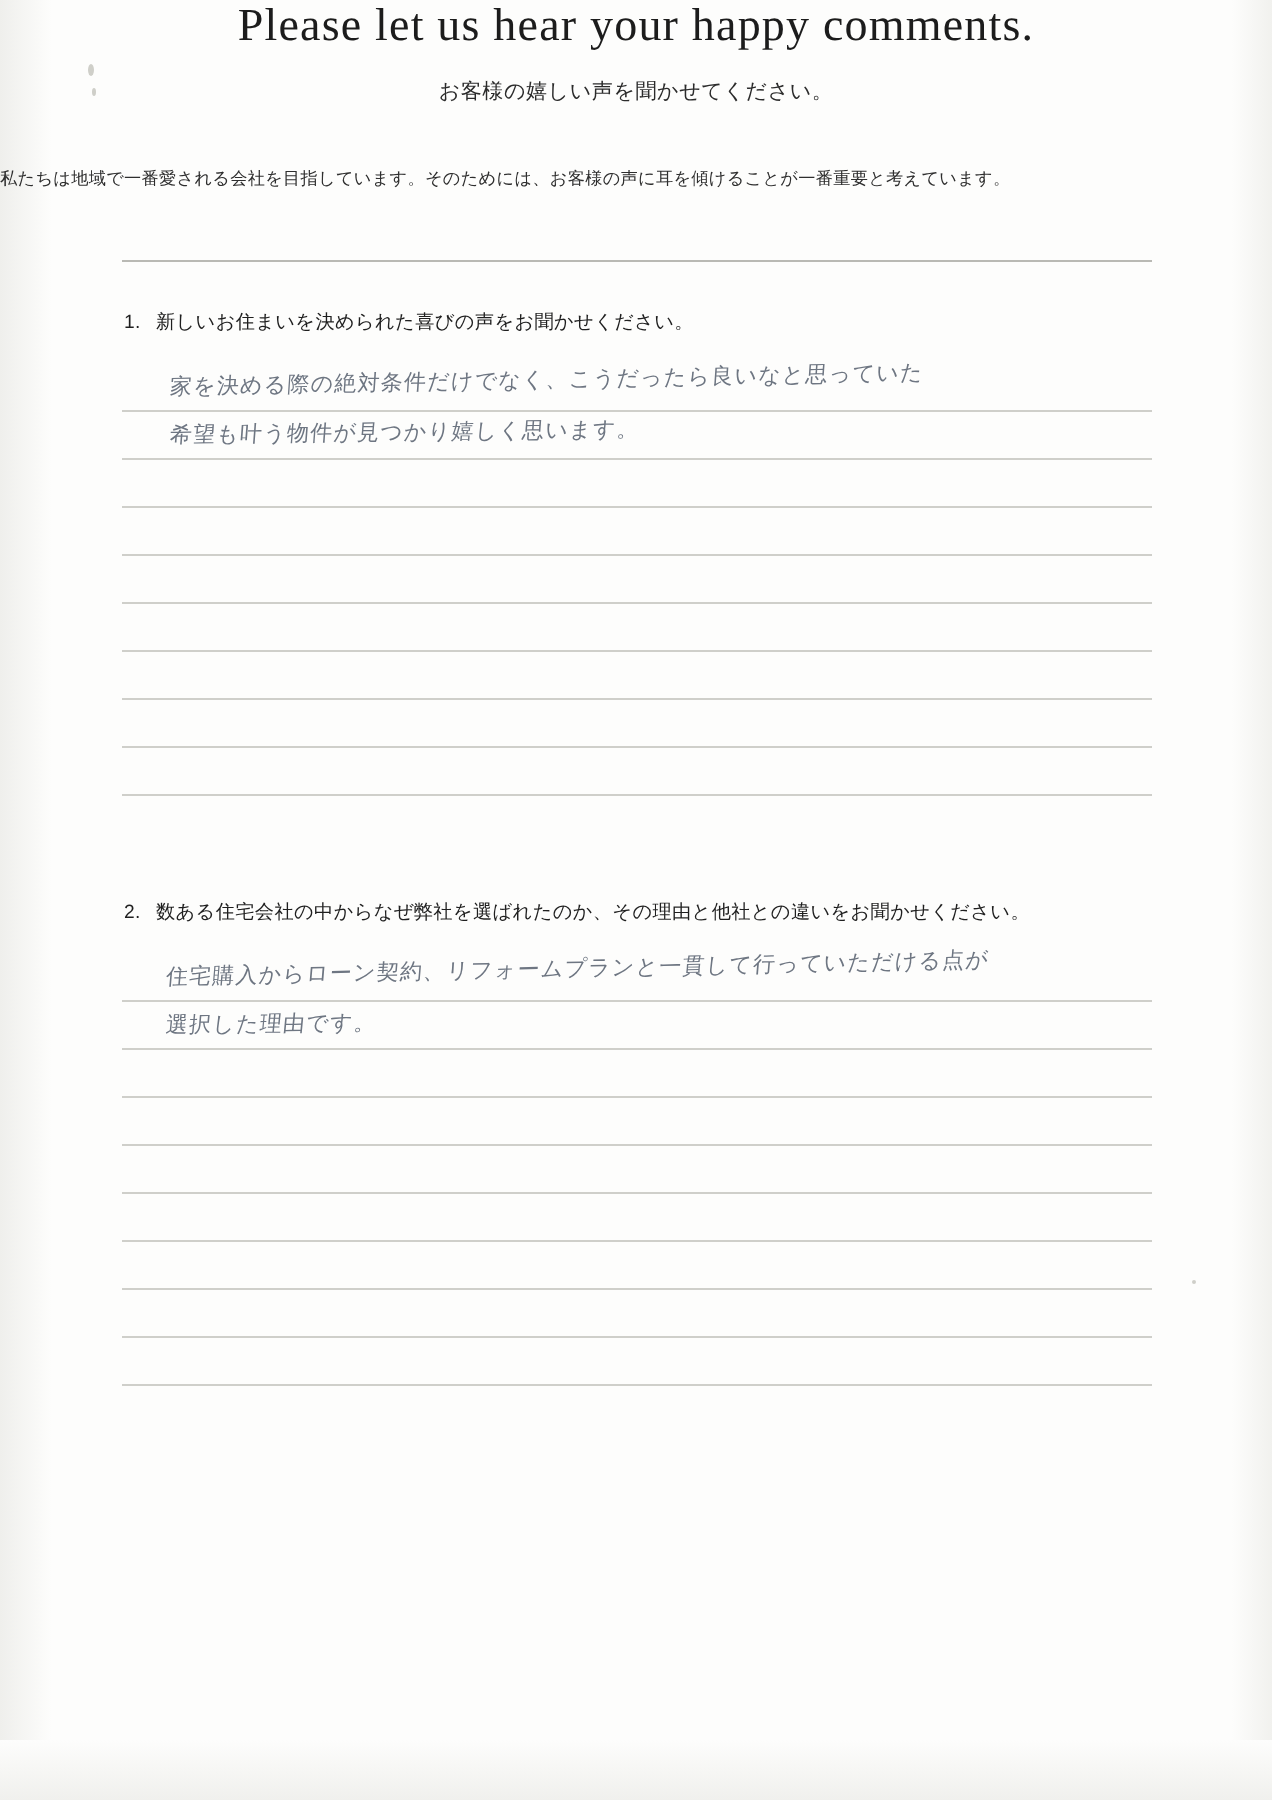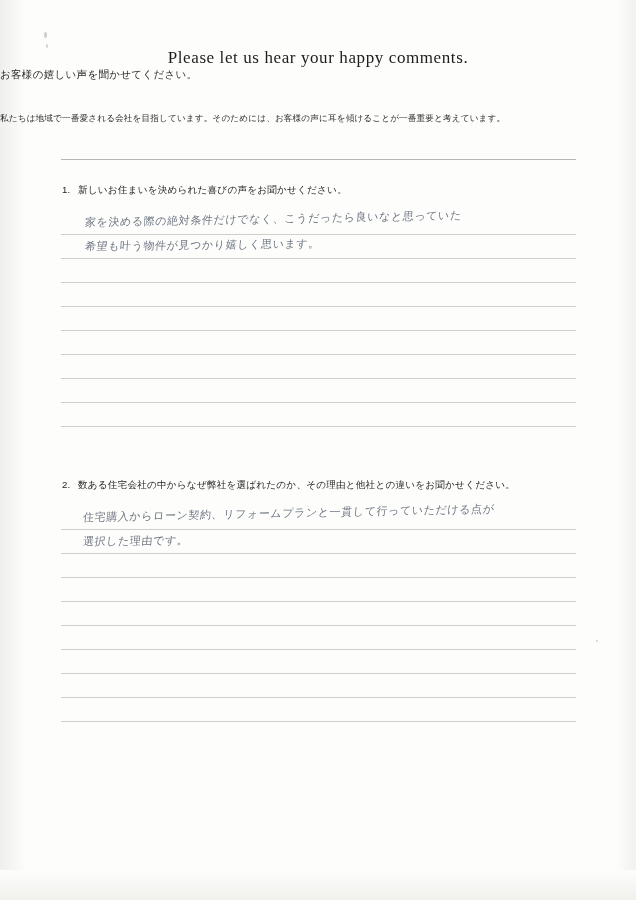--- a/index.html
+++ b/index.html
@@ -47,29 +47,29 @@
 
   .content {
     position: absolute;
     left: 0; top: 0;
     width: 636px;
   }
 
   .title {
     text-align: center;
     font-family: "Liberation Serif", serif;
-    font-size: 17px;
+    font-size: 23px;
     letter-spacing: 0.6px;
     color: #1c1c1c;
-    margin-top: 48px;
   }
   .subtitle {
-    text-align: left;
+    text-align: center;
     font-size: 10.5px;
     color: #2b2b2b;
+    margin-top: 13px;
     letter-spacing: 0.3px;
   }
   .lead {
     margin-top: 28px;
     text-align: left;
     font-size: 8.6px;
     line-height: 1.95;
     color: #2e2e2e;
     letter-spacing: 0.15px;
   }

